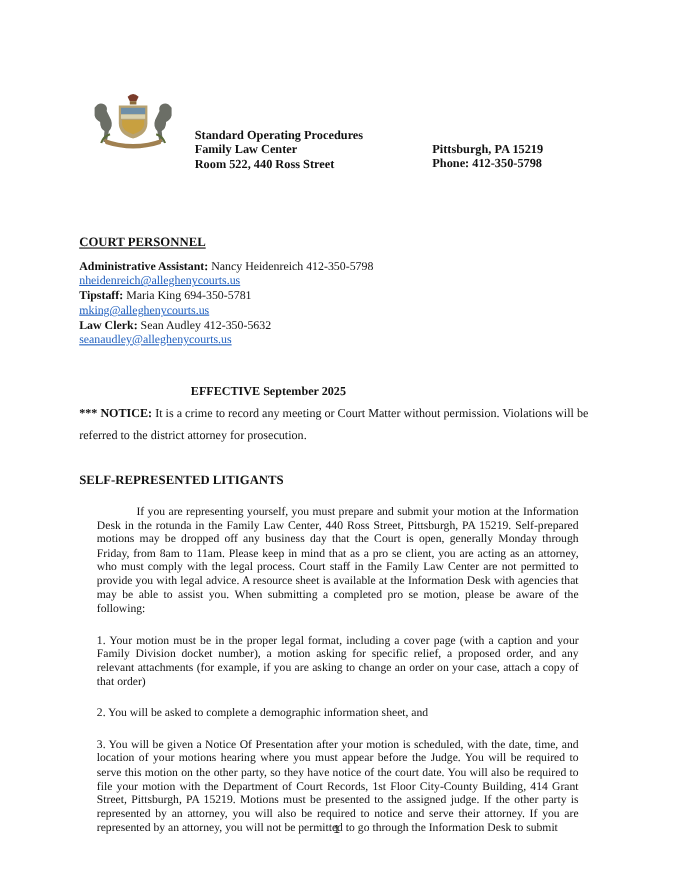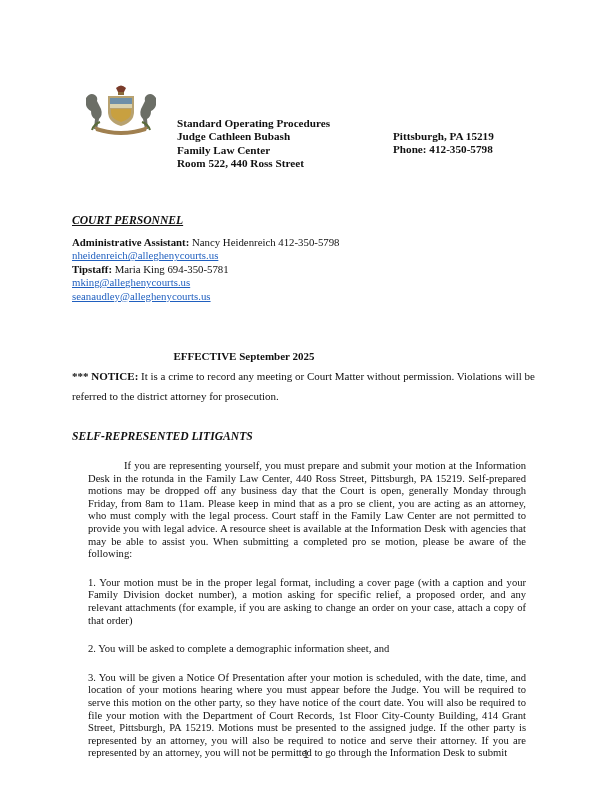--- a/index.html
+++ b/index.html
@@ -2,21 +2,21 @@
 <html><head>
 <meta charset="utf-8">
 <style>
   html, body { margin: 0; padding: 0; background: #ffffff; }
   body { width: 612px; height: 792px; position: relative; overflow: hidden;
          font-family: "Liberation Serif", "DejaVu Serif", serif; color: #111; }
   .seal { position: absolute; left: 80px; top: 84px; width: 82px; height: 54px; }
   .hdr { position: absolute; font-weight: bold; font-size: 11.2px; line-height: 13.3px; }
   .hdr-left { left: 177px; top: 117px; }
   .hdr-right { left: 393px; top: 130px; }
-  .sec-title { position: absolute; font-weight: bold; font-size: 11.6px; font-style: italic; }
+  .sec-title { position: absolute; font-weight: bold; font-size: 11.6px; }
   .u { text-decoration: underline; }
   .personnel { position: absolute; left: 72px; top: 236px; font-size: 10.8px; line-height: 13.4px; }
   .personnel .lbl { font-weight: bold; }
   .personnel a { color: #1f5fbf; text-decoration: underline; }
   .effective { position: absolute; left: 0; width: 488px; top: 350px; text-align: center; font-size: 11px; }
   .effective b { font-weight: bold; }
   .notice { position: absolute; left: 72px; top: 366px; width: 470px; font-size: 11px; line-height: 20px; }
   .srl { position: absolute; left: 72px; top: 444px; width: 470px; font-size: 10.6px; line-height: 12.6px; text-align: justify; }
   .srl p { margin: 16px; }
   .indent { text-indent: 36px; }
@@ -42,36 +42,36 @@
 
     <path d="M14 42 q27 10 54 0 l-2 5 q-25 8 -50 0 z" fill="#a08050"></path>
 
     <path d="M20 38 q-6 2 -8 8" stroke="#5a6b3a" stroke-width="2" fill="none"></path>
     <path d="M62 38 q6 2 8 8" stroke="#5a6b3a" stroke-width="2" fill="none"></path>
   </svg>
 </div>
 
 <div class="hdr hdr-left">
   <div>Standard Operating Procedures</div>
-  <div>Judge Cathleen Bubash</div>
   <div>Family Law Center</div>
   <div>Room 522, 440 Ross Street</div>
 </div>
 <div class="hdr hdr-right">
   <div>Pittsburgh, PA  15219</div>
   <div>Phone: 412-350-5798</div>
 </div>
 
 <div class="sec-title u" style="left:72px; top:214px;">COURT PERSONNEL</div>
 
 <div class="personnel">
   <div><span class="lbl">Administrative Assistant:</span><span> Nancy Heidenreich 412-350-5798</span></div>
   <div><a>nheidenreich@alleghenycourts.us</a></div>
   <div><span class="lbl">Tipstaff:</span><span> Maria King 694-350-5781</span></div>
   <div><a>mking@alleghenycourts.us</a></div>
+  <div><span class="lbl">Law Clerk:</span><span> Sean Audley 412-350-5632</span></div>
   <div><a>seanaudley@alleghenycourts.us</a></div>
 </div>
 
 <div class="effective">
   <b>EFFECTIVE</b><b> September 2025</b>
 </div>
 
 <div class="notice">
   <b>*** </b><b>NOTICE:</b><span> It is a crime to record any meeting or Court Matter without permission.  Violations will be referred to the district attorney for prosecution.</span>
 </div>

